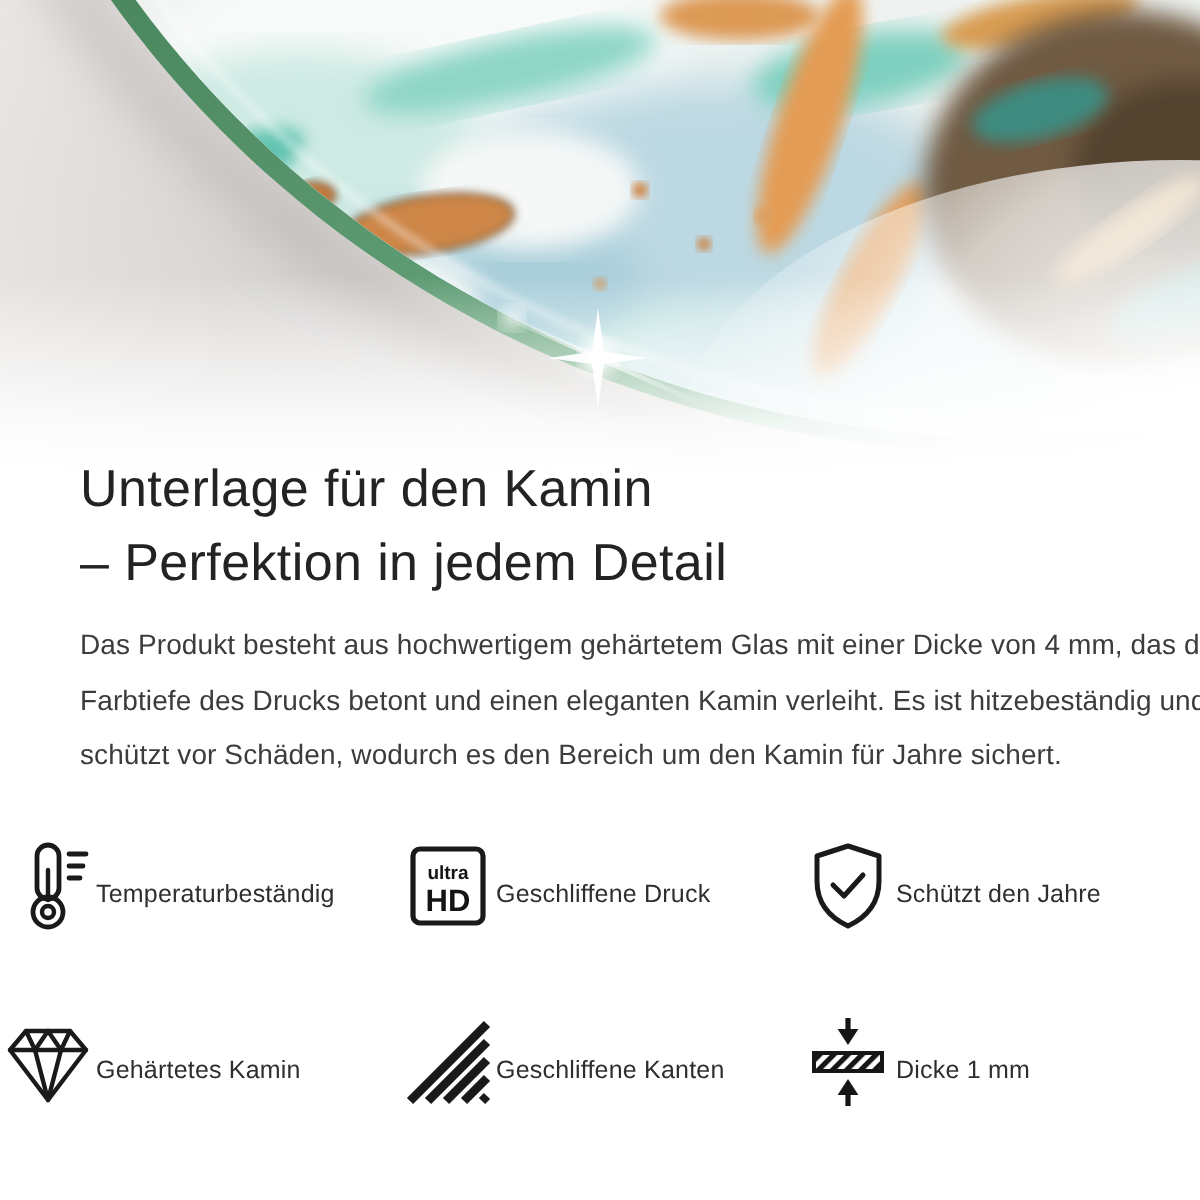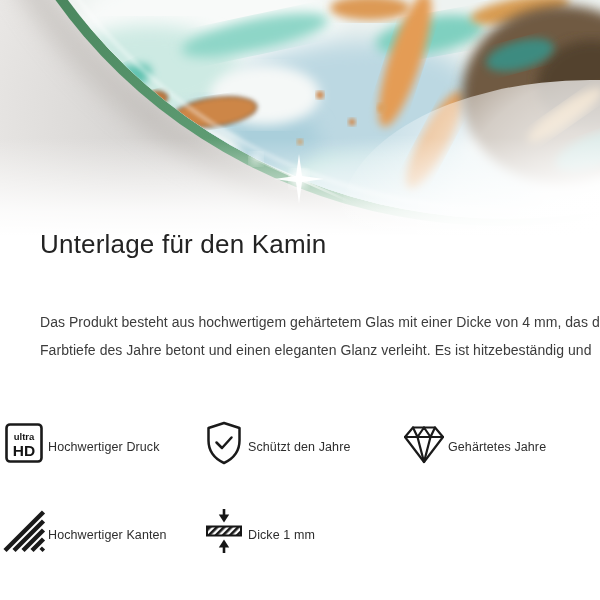--- a/index.html
+++ b/index.html
@@ -134,39 +134,57 @@
         <circle r="9" fill="#ffffff" opacity="0.9" filter="url(#b4)"></circle>
         <rect x="-58" y="-1.2" width="116" height="2.4" fill="url(#streakGrad)" transform="rotate(24)" opacity="0.85"></rect>
         <path d="M0 -25 L3 -3 L25 0 L3 3 L0 25 L-3 3 L-25 0 L-3 -3 Z" fill="#ffffff" opacity="0.95"></path>
       </g>
       <circle cx="256" cy="159" r="6" fill="#ffffff" opacity="0.7" filter="url(#b4)"></circle>
     </svg>
   </div>
 
   <h1 class="title">
     <div>Unterlage für den Kamin</div>
+    <div>– Perfektion in jedem Detail</div>
   </h1>
 
   <div class="desc">
     <div>Das Produkt besteht aus hochwertigem gehärtetem Glas mit einer Dicke von 4 mm, das die</div>
-    <div>Farbtiefe des Jahre betont und einen eleganten Glanz verleiht. Es ist hitzebeständig und</div>
+    <div>Farbtiefe des Drucks betont und einen eleganten Kamin verleiht. Es ist hitzebeständig und</div>
+    <div>schützt vor Schäden, wodurch es den Bereich um den Kamin für Jahre sichert.</div>
   </div>
 
   <div class="features">
 
+    <div class="feature">
+      <div class="iconbox">
+        <svg width="48" height="48" viewBox="0 0 48 48">
+          <g fill="none" stroke="#1a1a1a" stroke-width="2.4" stroke-linecap="round">
+            <rect x="18.5" y="3.5" width="11" height="27" rx="5.5"></rect>
+            <circle cx="24" cy="37" r="7.5"></circle>
+            <circle cx="24" cy="37" r="3" stroke-width="2.2"></circle>
+            <line x1="24" y1="16" x2="24" y2="31" stroke-width="2.2"></line>
+            <line x1="34.5" y1="8" x2="43" y2="8"></line>
+            <line x1="34.5" y1="14" x2="41.5" y2="14"></line>
+            <line x1="34.5" y1="20" x2="40" y2="20"></line>
+          </g>
+        </svg>
+      </div>
+      <div class="label">Temperaturbeständig</div>
+    </div>
 
     <div class="feature">
       <div class="iconbox">
         <svg width="48" height="48" viewBox="0 0 48 48">
           <rect x="6.5" y="5.5" width="35" height="37" rx="3.5" fill="none" stroke="#1a1a1a" stroke-width="2.6"></rect>
           <text x="24" y="20.5" text-anchor="middle" font-family="Liberation Sans, DejaVu Sans, sans-serif" font-size="9.5" font-weight="bold" fill="#141414">ultra</text>
           <text x="24" y="36.5" text-anchor="middle" font-family="Liberation Sans, DejaVu Sans, sans-serif" font-size="15.5" font-weight="bold" fill="#141414">HD</text>
         </svg>
       </div>
-      <div class="label">Hochwertiger Druck</div>
+      <div class="label">Geschliffene Druck</div>
     </div>
 
     <div class="feature">
       <div class="iconbox">
         <svg width="48" height="48" viewBox="0 0 48 48">
           <g fill="none" stroke="#1a1a1a" stroke-width="2.5" stroke-linejoin="round" stroke-linecap="round">
             <path d="M24 4 L39.5 9 V21.5 C39.5 32.5 33 39.8 24 44 C15 39.8 8.5 32.5 8.5 21.5 V9 Z"></path>
             <path d="M16.5 23.5 L22 29 L31.5 18.5"></path>
           </g>
         </svg>
@@ -178,36 +196,36 @@
       <div class="iconbox">
         <svg width="48" height="48" viewBox="0 0 48 48">
           <g fill="none" stroke="#1a1a1a" stroke-width="2.2" stroke-linejoin="round" stroke-linecap="round">
             <path d="M13 8.5 H35 L43 18 L24 43 L5 18 Z"></path>
             <path d="M5 18 H43"></path>
             <path d="M13 8.5 L17.5 18 M35 8.5 L30.5 18 M24 8.5 L17.5 18 M24 8.5 L30.5 18"></path>
             <path d="M17.5 18 L24 43 M30.5 18 L24 43"></path>
           </g>
         </svg>
       </div>
-      <div class="label">Gehärtetes Jahre</div>
+      <div class="label">Gehärtetes Kamin</div>
     </div>
 
     <div class="feature">
       <div class="iconbox">
         <svg width="48" height="48" viewBox="0 0 48 48">
           <g stroke="#1a1a1a" stroke-width="4.4" stroke-linecap="butt">
             <line x1="5" y1="43.5" x2="43.5" y2="5"></line>
             <line x1="14" y1="43.5" x2="43.5" y2="14"></line>
             <line x1="23" y1="43.5" x2="43.5" y2="23"></line>
             <line x1="32" y1="43.5" x2="43.5" y2="32"></line>
             <line x1="41" y1="43.5" x2="43.5" y2="41"></line>
           </g>
         </svg>
       </div>
-      <div class="label">Hochwertiger Kanten</div>
+      <div class="label">Geschliffene Kanten</div>
     </div>
 
     <div class="feature">
       <div class="iconbox">
         <svg width="48" height="48" viewBox="0 0 48 48">
           <defs>
             <pattern id="hatchP" width="5" height="5" patternUnits="userSpaceOnUse" patternTransform="rotate(45)">
               <rect width="2.6" height="5" fill="#161616"></rect>
             </pattern>
           </defs>

